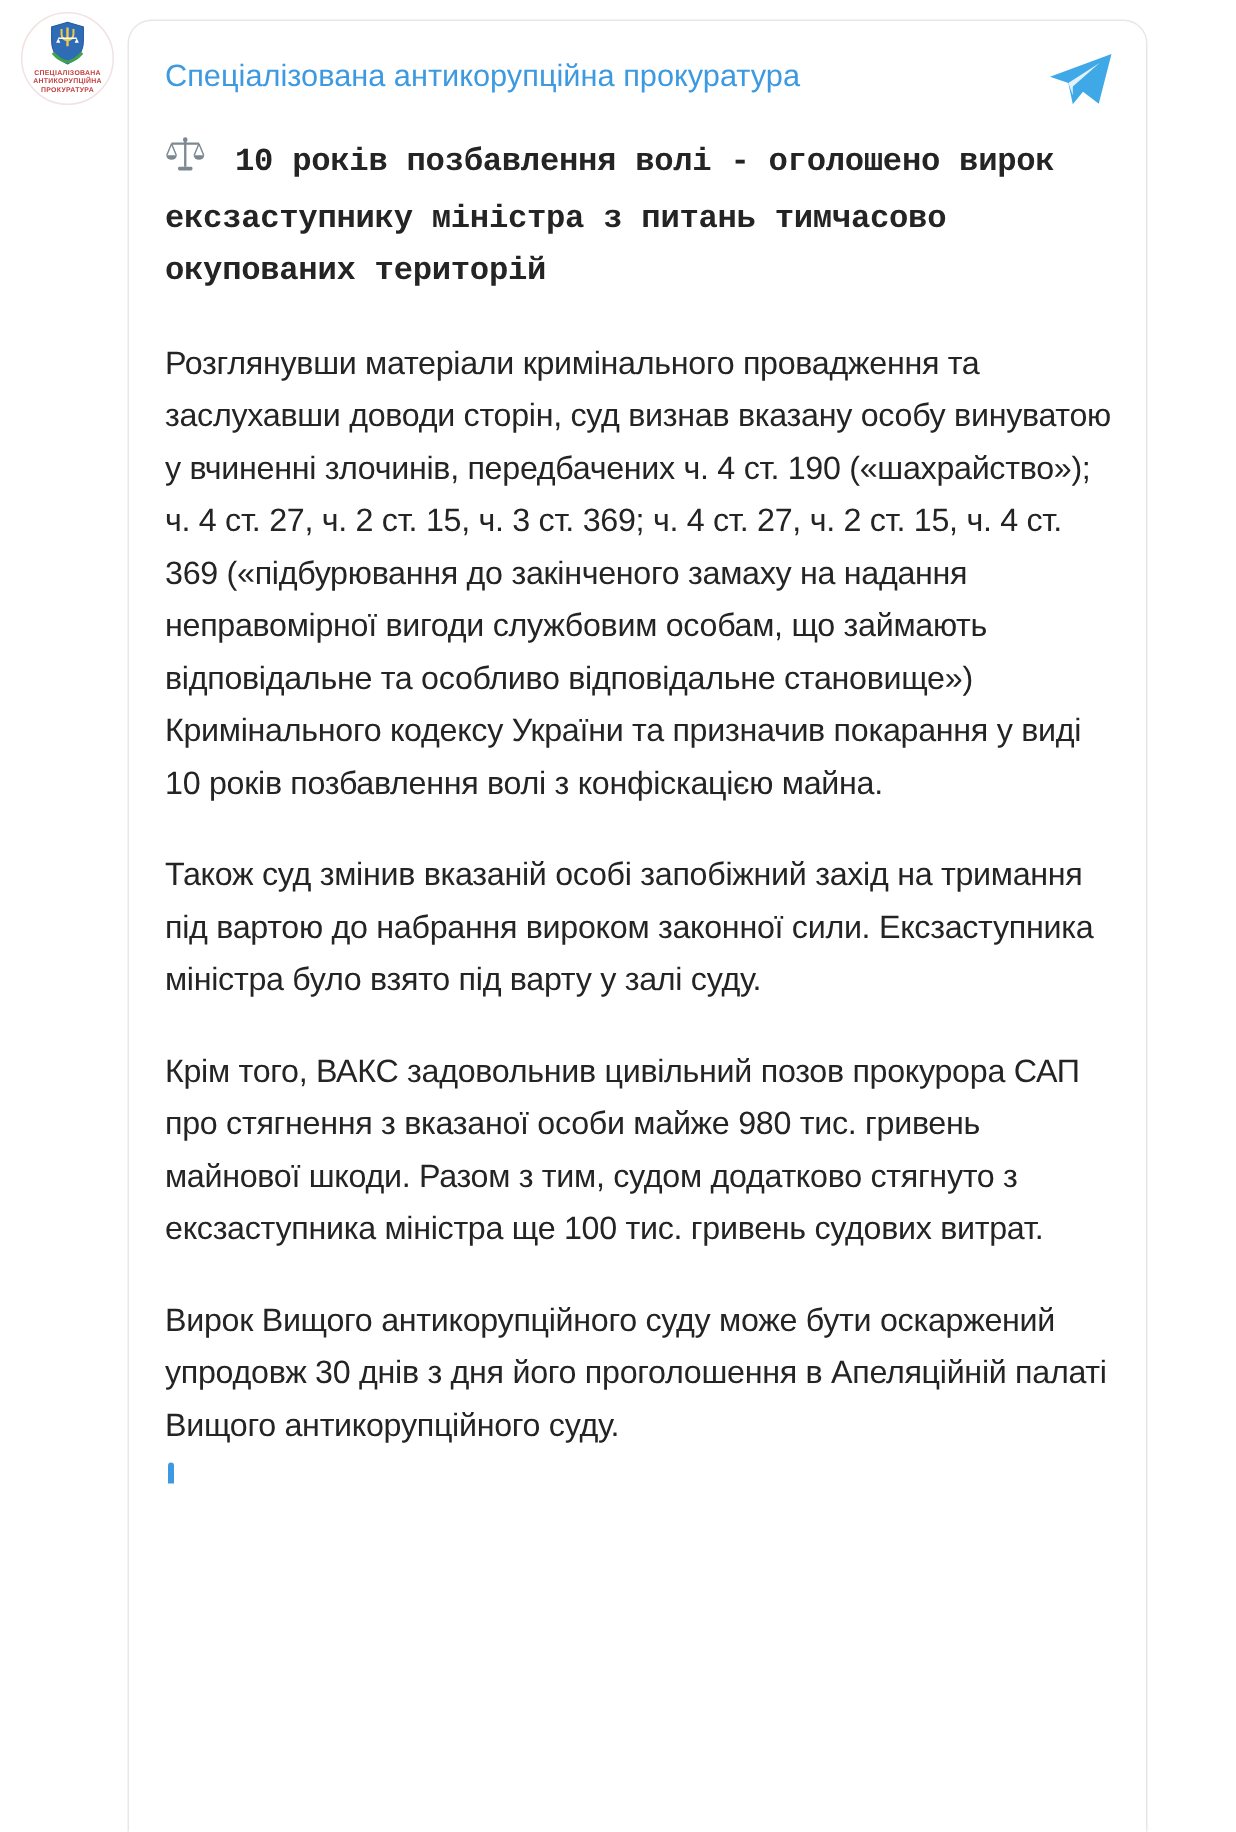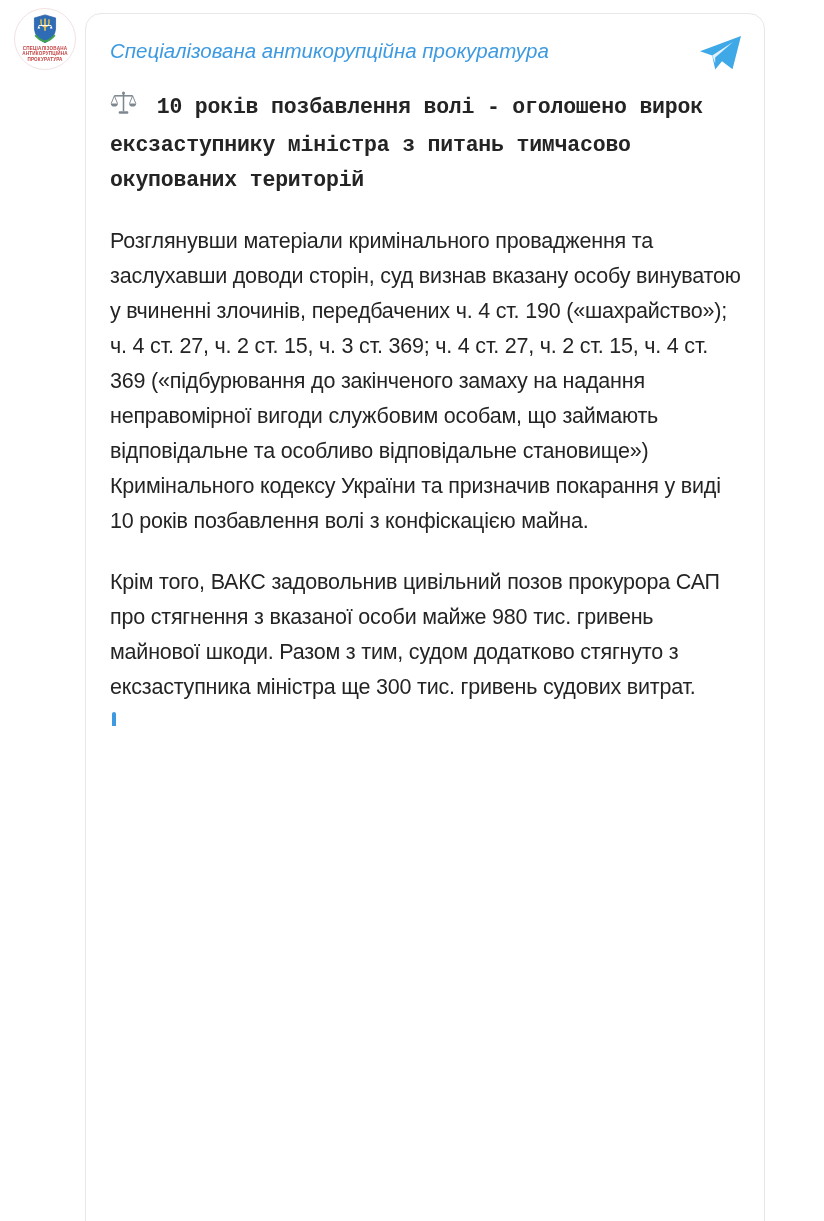--- a/index.html
+++ b/index.html
@@ -38,21 +38,21 @@
     background:#fff;border:1px solid var(--bubble-border);
     border-radius:16px;
     padding:18px 22px 0 24px;
   }
   .bubble-header{
     display:flex;align-items:flex-start;justify-content:space-between;
   }
   .channel-name{
     color:var(--channel-name);
     font-size:20.5px;font-weight:500;line-height:26px;
-    margin-top:6px;cursor:pointer;font-style:italic;
+    margin-top:6px;cursor:pointer;
   }
   .tg-plane{flex:0 0 auto;margin-top:3px;cursor:pointer;}
   .post-title{
     font-size:21.5px;font-weight:bold;line-height:35px;
     letter-spacing:-0.2px;
     margin-top:14px;max-width:600px;font-family:Liberation Mono, monospace;
   }
   .scales-ico{vertical-align:-3px;margin-right:7px;}
   .post-body p{
     font-size:21.5px;line-height:35px;letter-spacing:-0.2px;
@@ -108,18 +108,20 @@
           <path d="M23.5 5 L20.2 13 M23.5 5 L26.8 13" stroke-width="1" fill="none"></path>
           <path d="M19.8 13 a3.7 3.2 0 0 0 7.4 0 Z" stroke="none"></path>
           <rect x="9" y="21" width="10" height="2.6" rx="1" stroke="none"></rect>
         </g>
       </svg>
     </span><span>10 років позбавлення волі - оголошено вирок ексзаступнику міністра з питань тимчасово окупованих територій</span>
   </div>
 
   <div class="post-body">
     <p>Розглянувши матеріали кримінального провадження та заслухавши доводи сторін, суд визнав вказану особу винуватою у вчиненні злочинів, передбачених ч. 4 ст. 190 («шахрайство»); ч. 4 ст. 27, ч. 2 ст. 15, ч. 3 ст. 369; ч. 4 ст. 27, ч. 2 ст. 15, ч. 4 ст. 369 («підбурювання до закінченого замаху на надання неправомірної вигоди службовим особам, що займають відповідальне та особливо відповідальне становище») Кримінального кодексу України та призначив покарання у виді 10 років позбавлення волі з конфіскацією майна.</p>
-    <p>Крім того, ВАКС задовольнив цивільний позов прокурора САП про стягнення з вказаної особи майже 980 тис. гривень майнової шкоди. Разом з тим, судом додатково стягнуто з ексзаступника міністра ще 300 тис. гривень судових витрат.</p>
+    <p>Також суд змінив вказаній особі запобіжний захід на тримання під вартою до набрання вироком законної сили. Ексзаступника міністра було взято під варту у залі суду.</p>
+    <p>Крім того, ВАКС задовольнив цивільний позов прокурора САП про стягнення з вказаної особи майже 980 тис. гривень майнової шкоди. Разом з тим, судом додатково стягнуто з ексзаступника міністра ще 100 тис. гривень судових витрат.</p>
+    <p>Вирок Вищого антикорупційного суду може бути оскаржений упродовж 30 днів з дня його проголошення в Апеляційній палаті Вищого антикорупційного суду.</p>
   </div>
 
   <div class="cut-link"></div>
 
 </div>
 
 </body></html>

